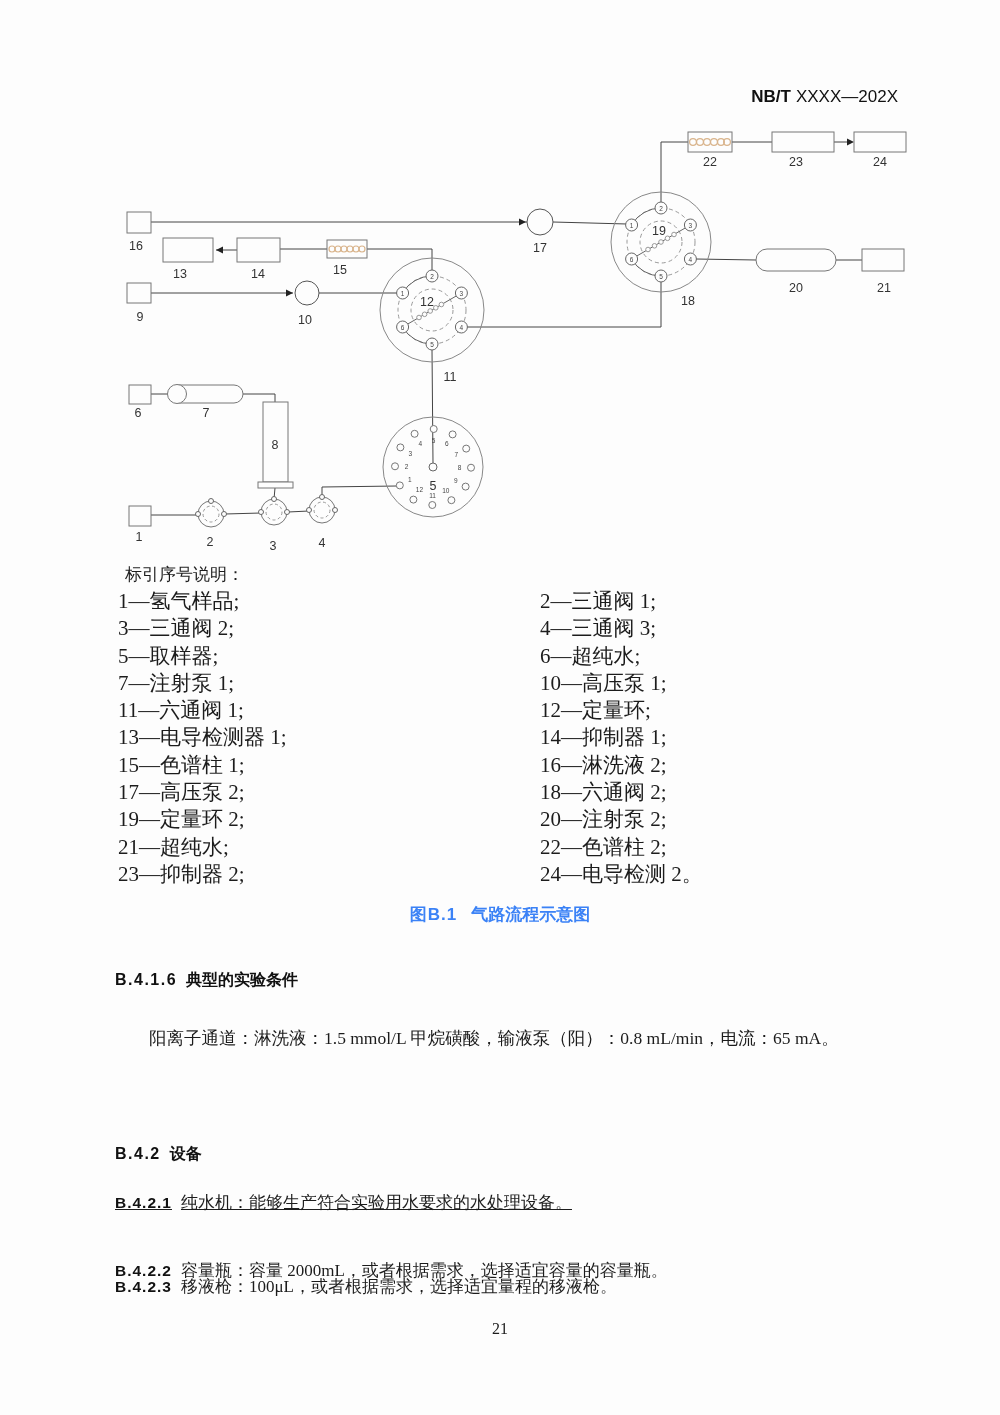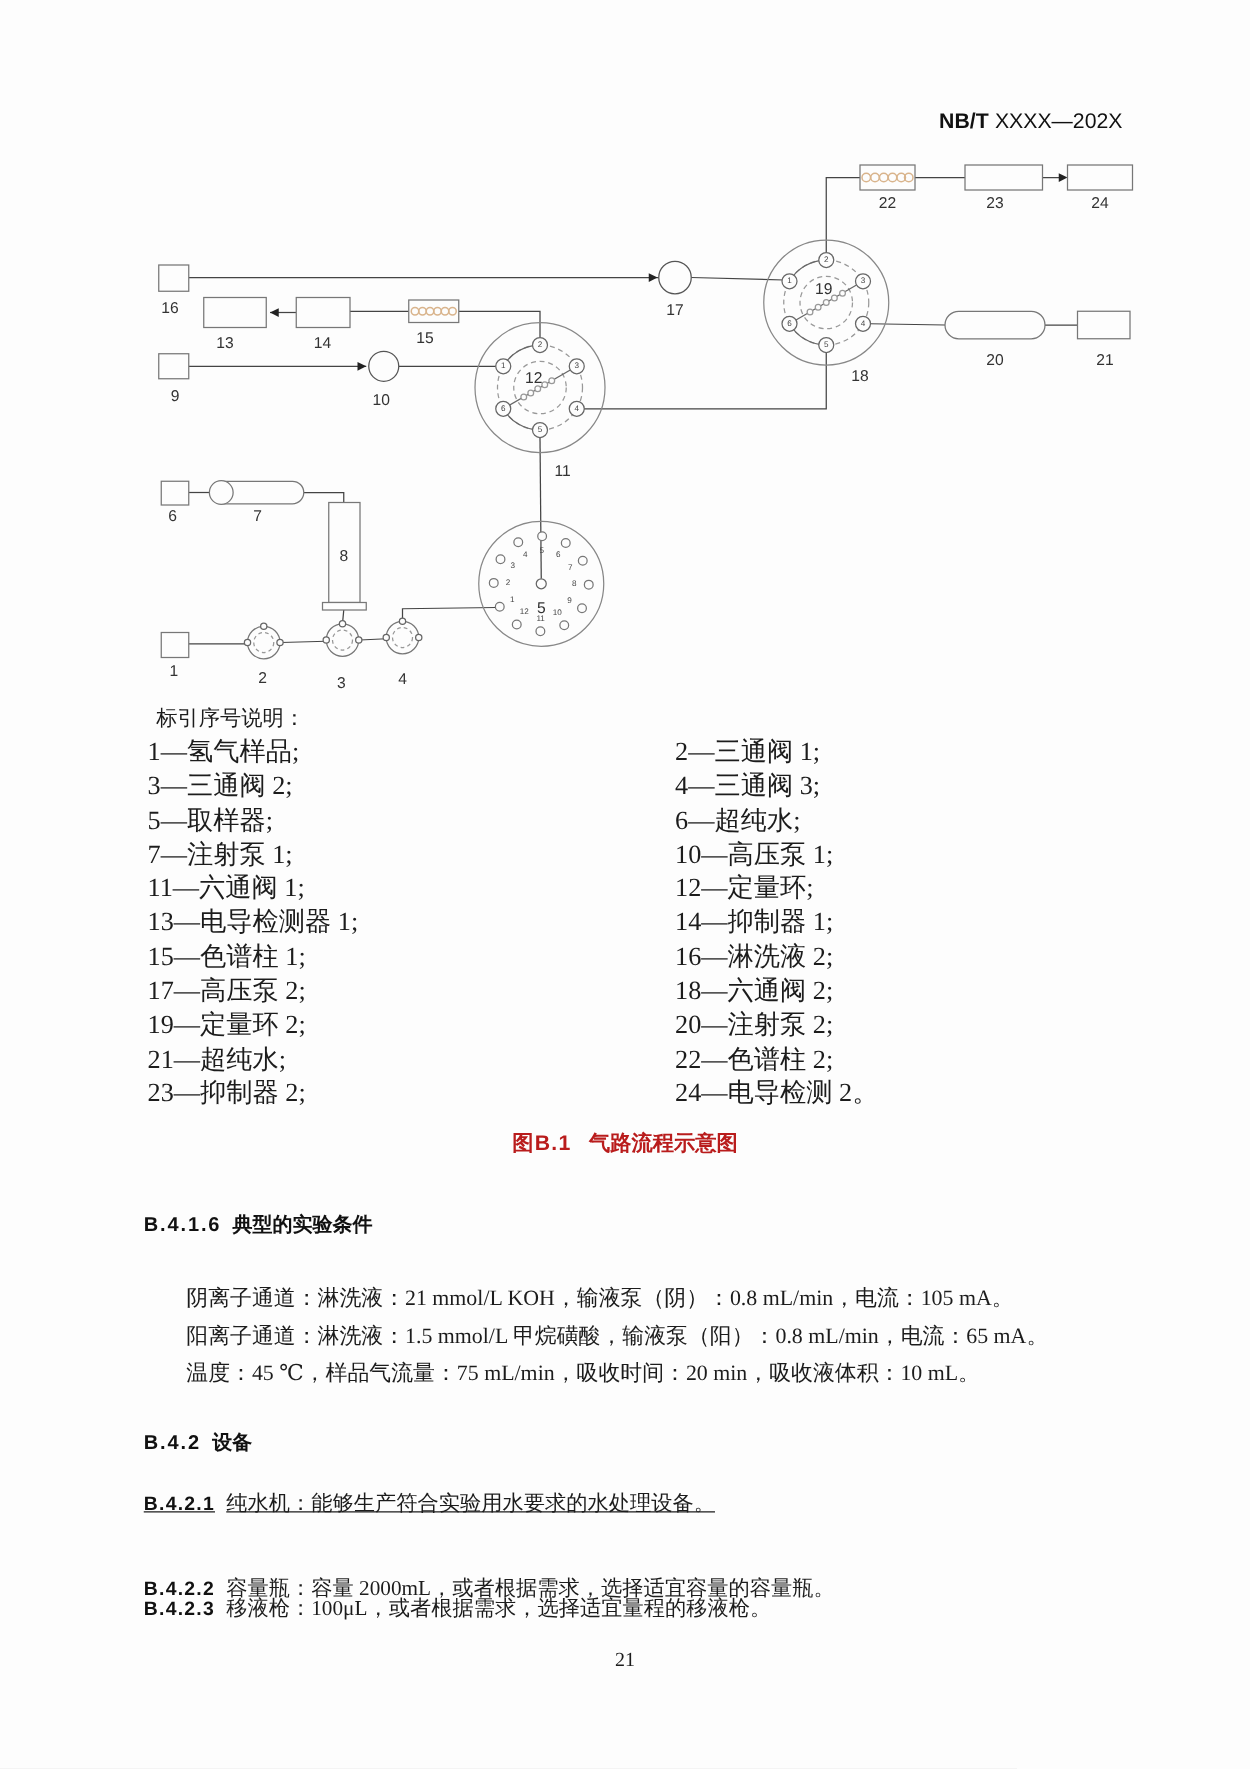--- a/index.html
+++ b/index.html
@@ -10,21 +10,21 @@
   .hdr .hb{font-weight:bold;margin-right:5px;}
   .diagram{position:absolute;top:120px;left:0;}
   .cn{font-family:"Liberation Sans","DejaVu Sans",sans-serif;font-size:12.5px;fill:#333;
       text-anchor:middle;dominant-baseline:central;}
   .pn{font-family:"Liberation Sans","DejaVu Sans",sans-serif;font-size:6.5px;fill:#444;
       text-anchor:middle;dominant-baseline:central;}
   .legend-intro{position:absolute;top:563px;left:125px;font-size:17px;}
   .legend-grid{position:absolute;top:588px;left:118px;width:812px;display:grid;
                grid-template-columns:422px auto;font-size:21px;line-height:27.3px;}
   .caption{position:absolute;top:903px;left:0;width:100%;text-align:center;
-           font-family:"Liberation Sans","DejaVu Sans",sans-serif;font-weight:bold;font-size:17px;color:#b91c1c;}
+           font-family:"Liberation Sans","DejaVu Sans",sans-serif;font-weight:bold;font-size:17px;color:#3b82f6;}
   .caption .cap-label{letter-spacing:1px;margin-right:14px;}
   .hclause{position:absolute;left:115px;font-family:"Liberation Sans","DejaVu Sans",sans-serif;
            font-weight:bold;font-size:16px;color:#111;}
   .hclause .hnum{letter-spacing:1.5px;margin-right:9px;}
   .paras{position:absolute;top:1023px;left:149px;width:775px;font-size:17.5px;line-height:30.2px;}
   .clause{position:absolute;left:115px;font-size:17px;}
   .clause .cnum{font-family:"Liberation Sans","DejaVu Sans",sans-serif;font-weight:bold;
                 font-size:15.5px;letter-spacing:1px;margin-right:9px;color:#111;}
   .pageno{position:absolute;top:1320px;left:0;width:100%;text-align:center;font-size:16px;}
 </style>
@@ -276,23 +276,21 @@
 
   <div class="caption">
     <span class="cap-label">图B.1</span><span>气路流程示意图</span>
   </div>
 
   <div class="hclause" style="top:970px;">
     <span class="hnum">B.4.1.6</span><span>典型的实验条件</span>
   </div>
 
   <div class="paras">
-    <div>阴离子通道：淋洗液：21 mmol/L KOH，输液泵（阴）：0.8 mL/min，电流：105 mA。</div>
     <div>阳离子通道：淋洗液：1.5 mmol/L 甲烷磺酸，输液泵（阳）：0.8 mL/min，电流：65 mA。</div>
-    <div>温度：45 ℃，样品气流量：75 mL/min，吸收时间：20 min，吸收液体积：10 mL。</div>
   </div>
 
   <div class="hclause" style="top:1144px;">
     <span class="hnum">B.4.2</span><span>设备</span>
   </div>
 
   <div class="clause" style="top:1191px;text-decoration:underline;">
     <span class="cnum">B.4.2.1</span><span>纯水机：能够生产符合实验用水要求的水处理设备。</span>
   </div>
   <div class="clause" style="top:1259px;">

